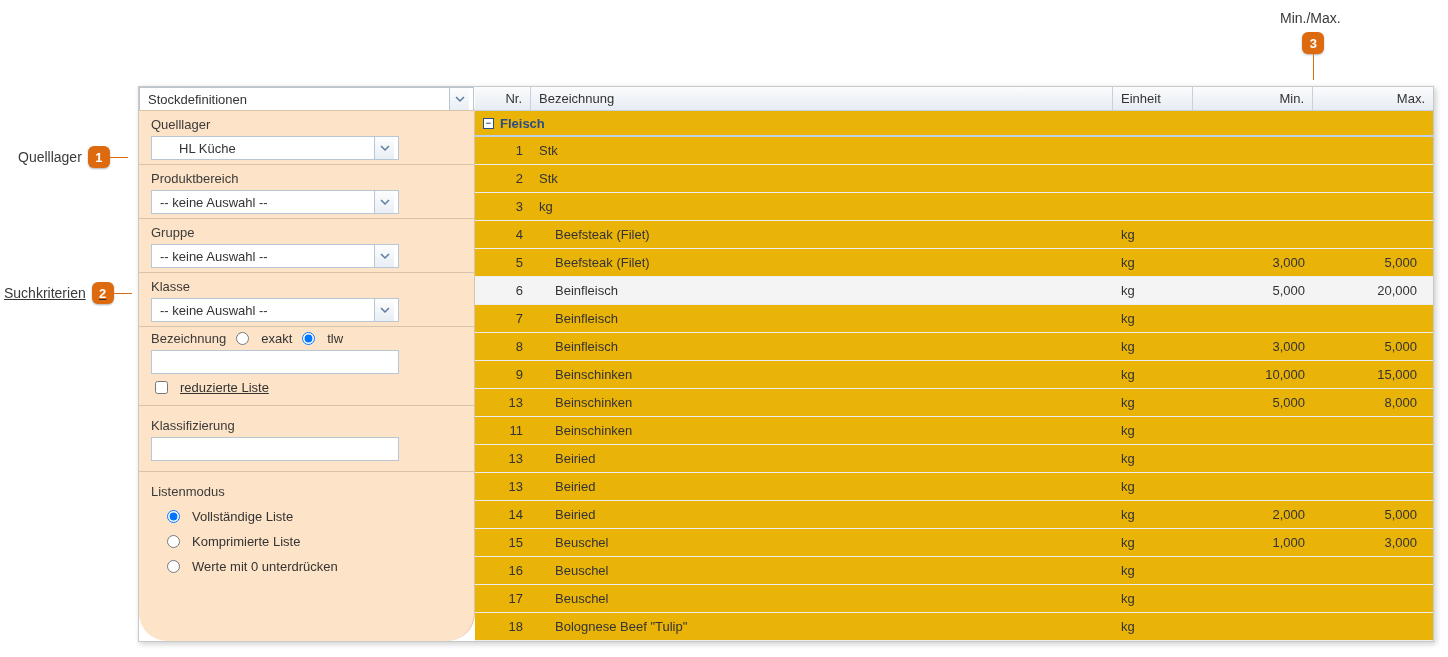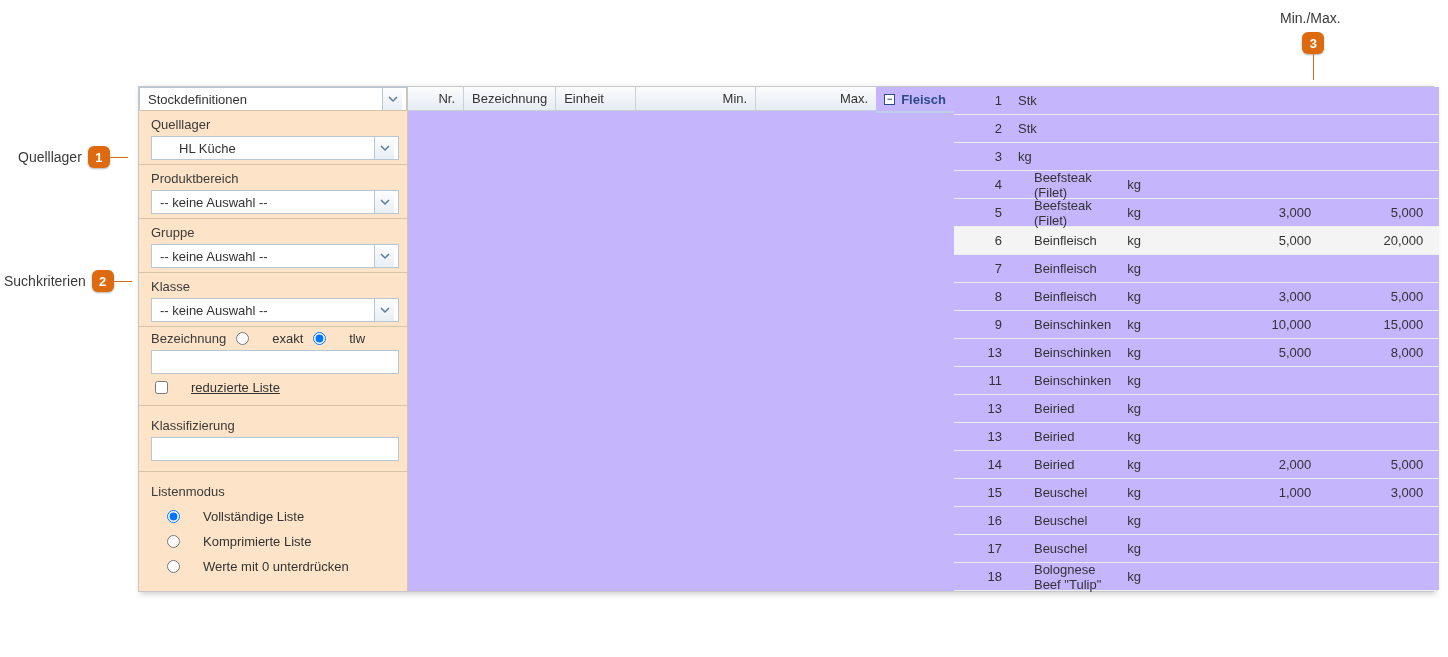--- a/index.html
+++ b/index.html
@@ -1,34 +1,34 @@
 <!DOCTYPE html>
 <html><head>
 <meta charset="utf-8">
 <style>
   * { box-sizing: border-box; margin: 0; padding: 0; }
   body { font-family: Arial, Helvetica, sans-serif; font-size: 13px; color: #333; background: #fff; }
   .viewport { position: relative; width: 1448px; height: 657px; }
   .container { position: absolute; left: 138px; top: 86px; width: 1296px; display: flex; box-shadow: 2px 2px 6px rgba(0,0,0,0.2); border: 1px solid #c8c8c8; }
-  .sidebar { width: 336px; background: #fde3c7; border-right: 1px solid #d8c4ab; }
+  .sidebar { width: 336px; background: #fde3c7; border-right: 1px solid #d8c4ab; border-radius: 28px; }
   .dropdown { display: flex; align-items: center; background: #fff; border: 1px solid #b9c7d4; height: 24px; width: 100%; padding: 0 4px 0 8px; cursor: pointer; }
   .dropdown .dd-text { flex: 1; font-size: 13px; color: #333; overflow: hidden; white-space: nowrap; }
   .dd-arrow-box { width: 20px; height: 22px; display: flex; align-items: center; justify-content: center; border-left: 1px solid #b9c7d4; background: linear-gradient(#fdfdfd,#e8eef5); }
   .dd-arrow-box svg { width: 10px; height: 10px; }
   .top-dd { border-bottom: 1px solid #d8c4ab; }
   .field-block { padding: 4px 8px 2px 12px; }
   .field-label { color: #3b3b3b; font-size: 13px; padding: 2px 0 4px 0; }
   .inline-row { display: flex; align-items: center; gap: 10px; }
   .text-input { width: 100%; height: 24px; border: 1px solid #b9c7d4; background: #fff; padding: 0 6px; font-size: 13px; }
   .divider { border-top: 1px solid #d8c4ab; margin-top: 2px; }
-  .radio, .checkbox { display: inline-flex; align-items: center; gap: 23px; font-size: 13px; cursor: pointer; }
+  .radio, .checkbox { display: inline-flex; align-items: center; gap: 12px; font-size: 13px; cursor: pointer; }
   .radio input, .checkbox input { cursor: pointer; }
   .list-modes { padding: 4px 8px 10px 28px; display: flex; flex-direction: column; gap: 10px; }
   .section-gap { padding: 4px 8px 6px 12px; }
-  .main { flex: 1; background: #c4b5fd; display: flex; flex-direction: row; }
+  .main { flex: 1; background: #eab308; display: flex; flex-direction: column; }
   .table-header { display: flex; height: 24px; background: linear-gradient(#fbfcfd,#e6ecf3); border-bottom: 1px solid #c7d1dc; font-size: 13px; color: #333; }
   .th { border-right: 1px solid #c7d1dc; display: flex; align-items: center; padding: 0 8px; }
   .th.nr { width: 56px; justify-content: flex-end; }
   .th.bez { flex: 1; }
   .th.einh { width: 80px; }
   .th.min { width: 120px; justify-content: flex-end; }
   .th.max { width: 120px; justify-content: flex-end; border-right: none; }
   .group-row { display: flex; align-items: center; height: 26px; border-bottom: 2px solid #bcd0e8; padding: 0 8px; color: #2a4d87; font-weight: bold; gap: 6px; }
   .group-row .collapse-icon { width: 11px; height: 11px; border: 1px solid #2a4d87; display: flex; align-items: center; justify-content: center; font-size: 9px; line-height: 1; color: #2a4d87; background: #fff; }
   .rows { }
@@ -57,21 +57,21 @@
     <div class="callout-badge">3</div>
     <div class="callout-line vline" style="height:26px;"></div>
   </div>
 
   <div class="callout" style="left:18px; top:146px;">
     <div class="callout-label">Quelllager</div>
     <div class="callout-badge">1</div>
     <div class="callout-line" style="height:1px; width:18px;"></div>
   </div>
 
-  <div class="callout" style="left:4px; top:270px;">
+  <div class="callout" style="left:4px; top:282px;text-decoration:underline;">
     <div class="callout-label">Suchkriterien</div>
     <div class="callout-badge">2</div>
     <div class="callout-line" style="height:1px; width:18px;"></div>
   </div>
 
   <div class="container">
 
     <div class="sidebar">
 
       <div class="dropdown top-dd">

